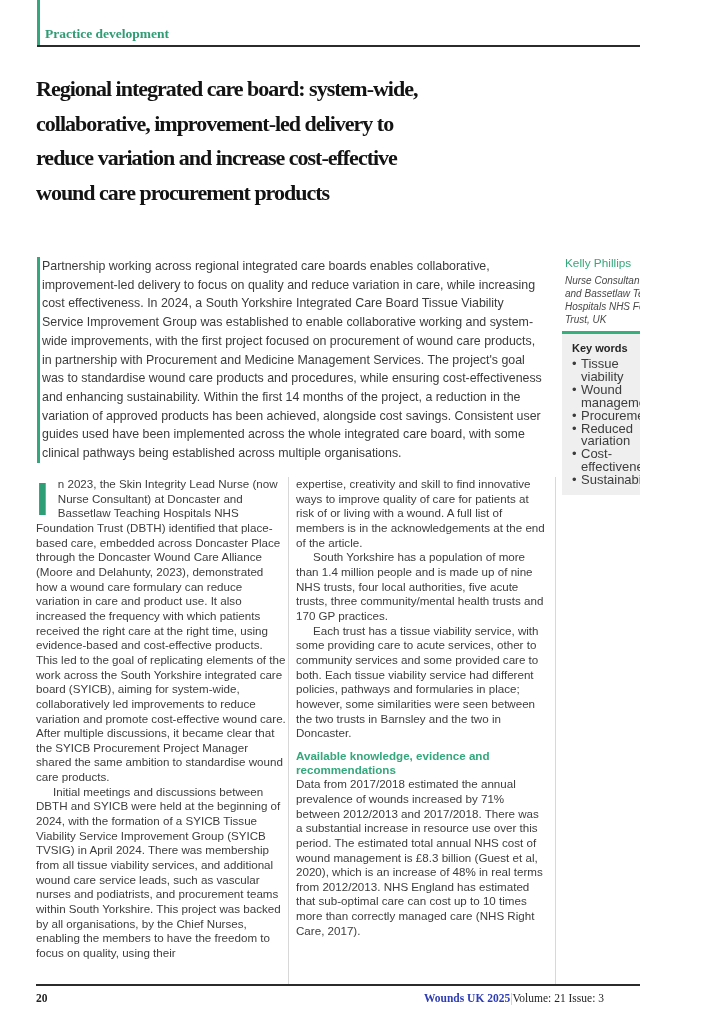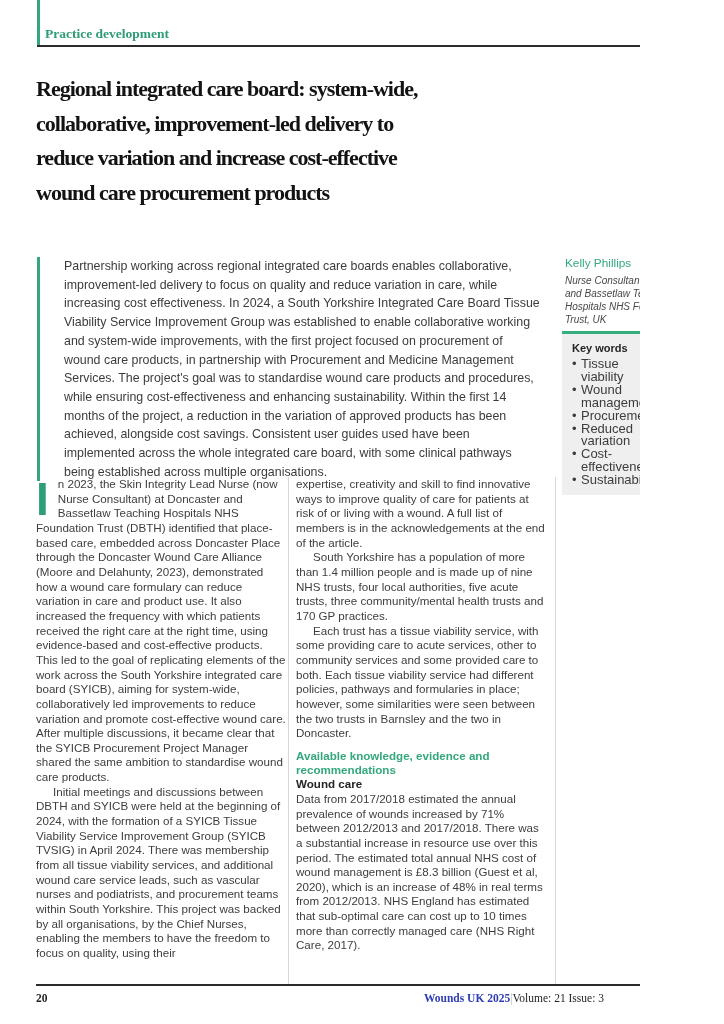--- a/index.html
+++ b/index.html
@@ -17,21 +17,21 @@
   .header-rule { position:absolute; left:37px; top:45px; width:651px; height:2px; background:#2b2b2b; }
   
   .title-block { position:absolute; left:36px; top:72px; }
   .title-line {
     font-family:"Liberation Serif", serif; font-weight:bold; font-size:22px;
     line-height:34.5px; letter-spacing:-1px; color:#131313; white-space:nowrap;
   }
   
   .abstract {
     position:absolute; left:37px; top:257px; width:505px;
-    border-left:3px solid #34a87c; padding-left:24px;
+    border-left:3px solid #34a87c; padding-left:2px;
     font-size:12.4px; line-height:18.7px; color:#3c3c3c;
   }
   
   .author-block { position:absolute; left:565px; top:256px; width:130px; }
   .author-name { font-size:11.8px; font-weight:normal; color:#34a87c; margin-bottom:4px; }
   .author-affiliation { font-size:10px; font-style:italic; line-height:13px; color:#474747; }
   .keywords-box {
     position:absolute; left:562px; top:331px; width:123px; min-height:105px;
     background:#efefef; border-top:3px solid #35b07d; padding:8px 20px 8px 10px;
   }
@@ -112,21 +112,20 @@
     <p class="indent">Initial meetings and discussions between DBTH and SYICB were held at the beginning of 2024, with the formation of a SYICB Tissue Viability Service Improvement Group (SYICB TVSIG) in April 2024. There was membership from all tissue viability services, and additional wound care service leads, such as vascular nurses and podiatrists, and procurement teams within South Yorkshire. This project was backed by all organisations, by the Chief Nurses, enabling the members to have the freedom to focus on quality, using their</p>
   </div>
 
   <div class="col-divider divider-1"></div>
 
   <div class="body-col col2">
     <p>expertise, creativity and skill to find innovative ways to improve quality of care for patients at risk of or living with a wound. A full list of members is in the acknowledgements at the end of the article.</p>
     <p class="indent">South Yorkshire has a population of more than 1.4 million people and is made up of nine NHS trusts, four local authorities, five acute trusts, three community/mental health trusts and 170 GP practices.</p>
     <p class="indent">Each trust has a tissue viability service, with some providing care to acute services, other to community services and some provided care to both. Each tissue viability service had different policies, pathways and formularies in place; however, some similarities were seen between the two trusts in Barnsley and the two in Doncaster.</p>
     <p class="section-heading">Available knowledge, evidence and recommendations</p>
-    <p class="subsection-heading">Wound care</p>
     <p>Data from 2017/2018 estimated the annual prevalence of wounds increased by 71% between 2012/2013 and 2017/2018. There was a substantial increase in resource use over this period. The estimated total annual NHS cost of wound management is £8.3 billion (Guest et al, 2020), which is an increase of 48% in real terms from 2012/2013. NHS England has estimated that sub-optimal care can cost up to 10 times more than correctly managed care (NHS Right Care, 2017).</p>
   </div>
 
   <div class="col-divider divider-2"></div>
 
   <div class="footer-rule"></div>
   <div class="page-number">20</div>
   <div class="footer-right">
     <span class="journal-name">Wounds UK 2025</span>
     <span class="footer-sep">|</span>

